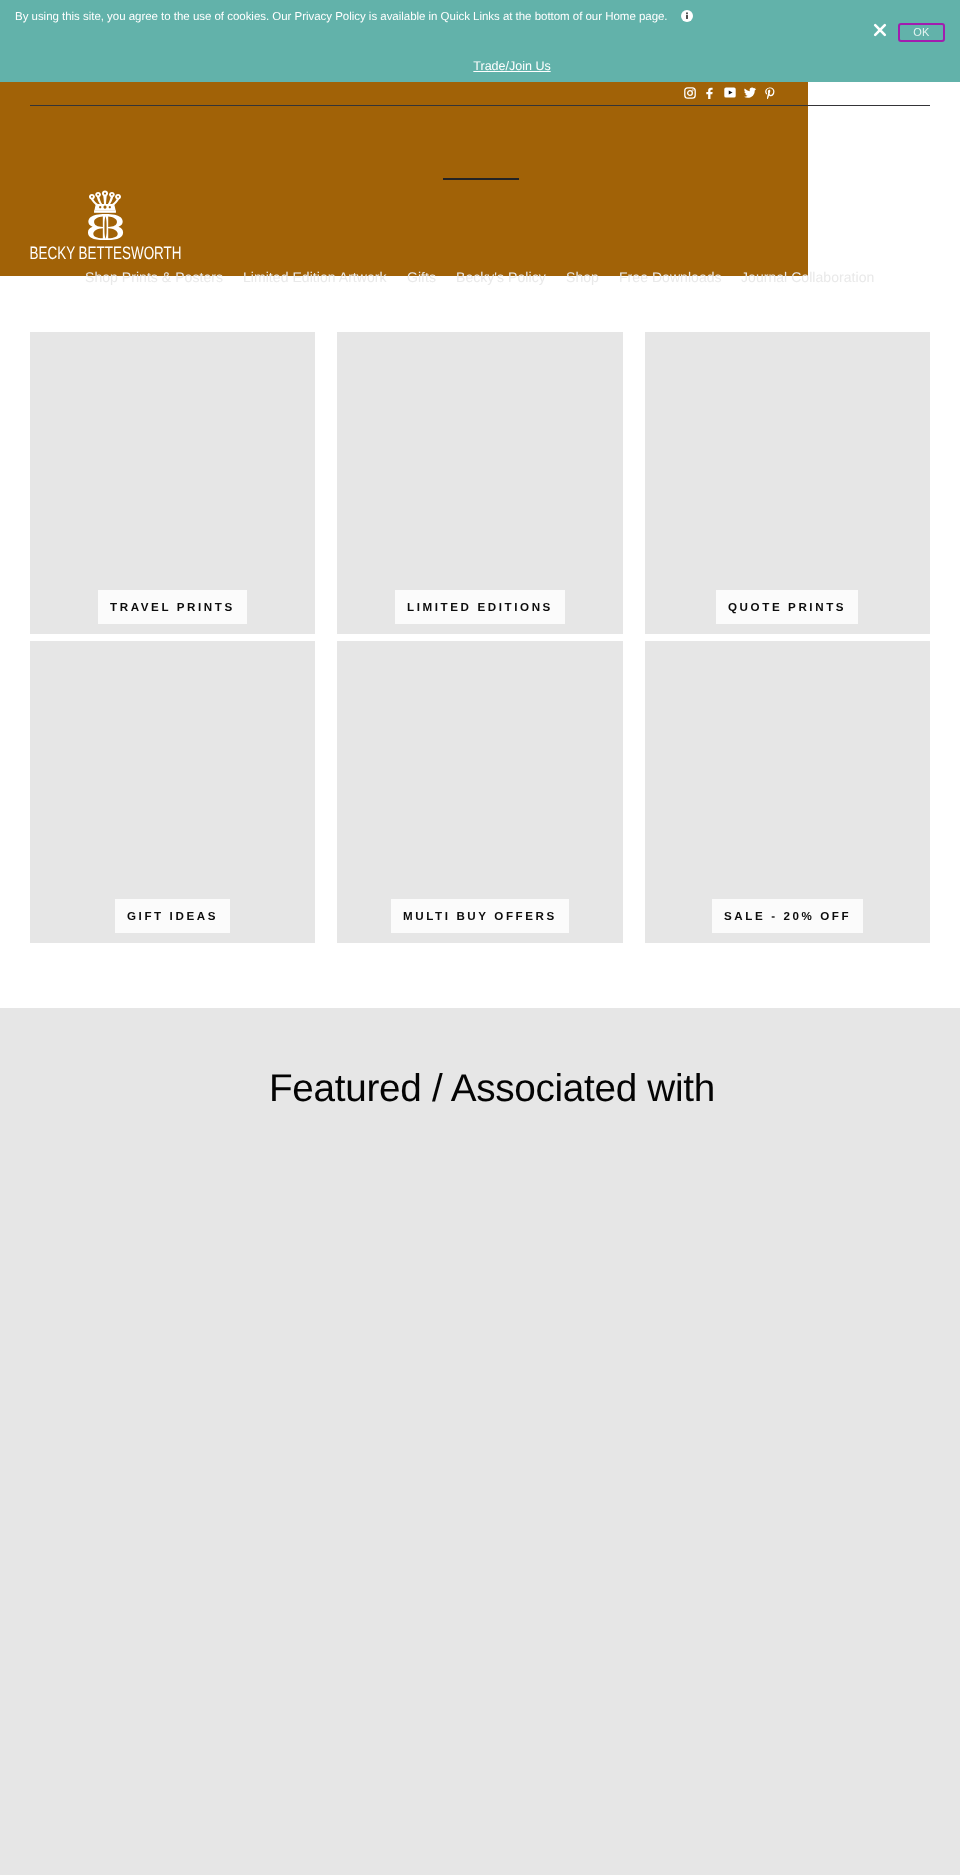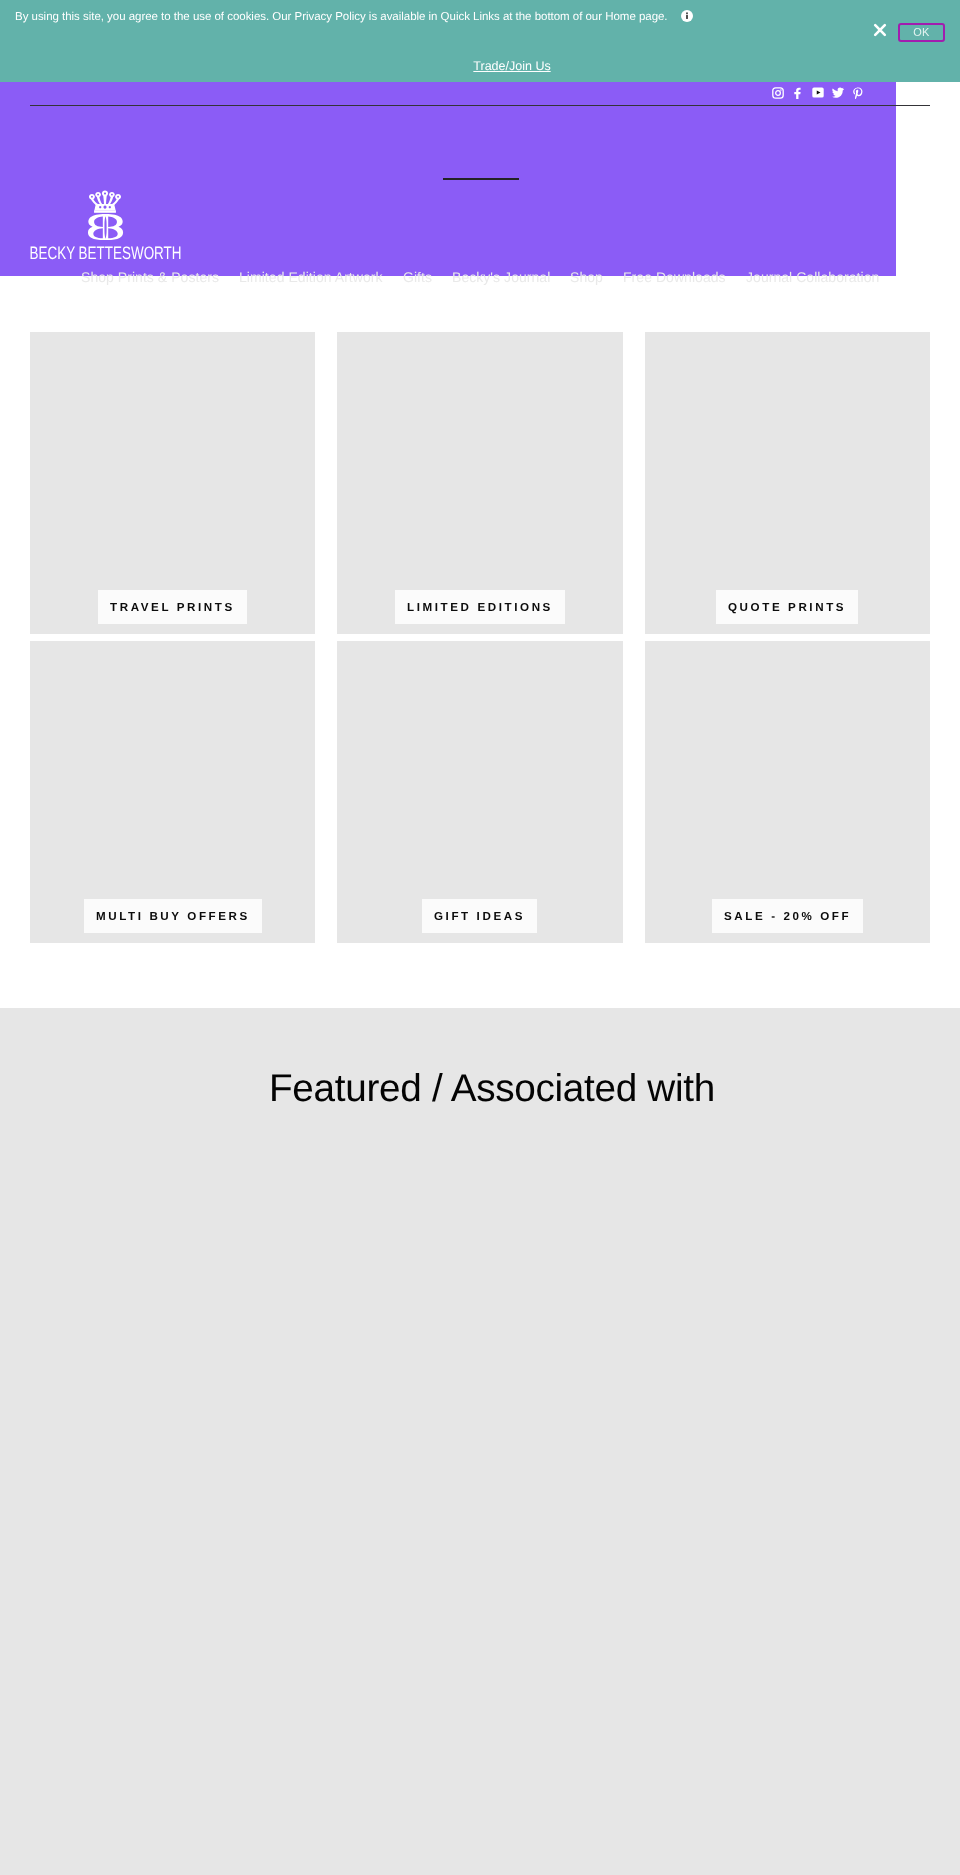--- a/index.html
+++ b/index.html
@@ -16,21 +16,21 @@
   .info-icon{position:absolute;left:681px;top:9px;width:12px;height:12px;}
   .cookie-close{position:absolute;left:872px;top:22px;width:16px;height:16px;cursor:pointer;}
   .cookie-ok{position:absolute;left:898px;top:23px;width:47px;height:19px;border:2px solid #a21caf;
       border-radius:3px;background:transparent;color:#e4f4f1;font-size:11px;
       font-family:"Liberation Sans", sans-serif;letter-spacing:.2px;cursor:pointer;padding:0;
       display:flex;align-items:center;justify-content:center;box-sizing:border-box;line-height:1;}
   .trade-link{position:absolute;left:0;top:59px;width:960px;text-align:center;font-size:12.5px;
       color:#ffffff;text-decoration:underline;padding-left:32px;}
 
   
-  .header{position:absolute;left:0;top:82px;width:896px;height:194px;background:#8b5cf6;}
+  .header{position:absolute;left:0;top:82px;width:808px;height:194px;background:#a16207;}
   .nav a, .trade-link, .cookie-text, .cookie-ok, .logo, .logo svg, .featured h2, .tile .lbl{will-change:transform;transform:translateZ(0);}
   .hdr-rule{position:absolute;left:30px;top:23px;width:900px;height:1px;background:#343437;}
   .social{position:absolute;right:32px;top:-1px;height:23px;display:flex;align-items:center;gap:8px;}
   .social a{display:flex;align-items:center;justify-content:center;width:12px;height:12px;}
   .social svg{display:block;}
 
   .logo{position:absolute;left:30px;top:103px;width:152px;}
 
   .searchline{position:absolute;left:443px;top:96px;width:76px;height:2px;background:#232325;}
 
@@ -150,45 +150,45 @@
             M71.7 40.4 C66.0 40.7 61.8 42.5 61.8 45.3 C61.8 47.9 65.5 49.1 71.7 49.3 Z
             M77.3 40.4 L77.3 49.3 C83.5 49.1 87.2 47.9 87.2 45.3 C87.2 42.5 83.0 40.7 77.3 40.4 Z
             M74.5 29.9 C73.8 31.6 73.4 34.0 73.4 37.0 L73.4 42.6 C73.4 45.6 73.8 48.0 74.5 49.7 C75.2 48.0 75.6 45.6 75.6 42.6 L75.6 37.0 C75.6 34.0 75.2 31.6 74.5 29.9 Z"></path>
  </g>
  <text x="-0.5" y="74.0" fill="#ffffff" font-family="'Liberation Sans',sans-serif" font-size="18.0" textLength="152" lengthAdjust="spacingAndGlyphs">BECKY BETTESWORTH</text>
 </svg></div>
     <nav class="nav">
         <a href="#">Shop Prints &amp; Posters</a>
         <a href="#">Limited Edition Artwork</a>
         <a href="#">Gifts</a>
-        <a href="#">Becky's Journal</a>
+        <a href="#">Becky's Policy</a>
         <a href="#">Shop</a>
         <a href="#">Free Downloads</a>
         <a href="#">Journal Collaboration</a>
       </nav>
   </div>
 
   <div class="grid">
       <div class="row">
         <a href="#" class="tile">
           <span class="lbl">TRAVEL PRINTS</span>
         </a>
         <a href="#" class="tile">
           <span class="lbl">LIMITED EDITIONS</span>
         </a>
         <a href="#" class="tile">
           <span class="lbl">QUOTE PRINTS</span>
         </a>
       </div>
       <div class="row">
         <a href="#" class="tile">
-          <span class="lbl">MULTI BUY OFFERS</span>
+          <span class="lbl">GIFT IDEAS</span>
         </a>
         <a href="#" class="tile">
-          <span class="lbl">GIFT IDEAS</span>
+          <span class="lbl">MULTI BUY OFFERS</span>
         </a>
         <a href="#" class="tile">
           <span class="lbl">SALE - 20% OFF</span>
         </a>
       </div>
     </div>
 
   <div class="featured">
     <h2>Featured / Associated with</h2>
   </div>

